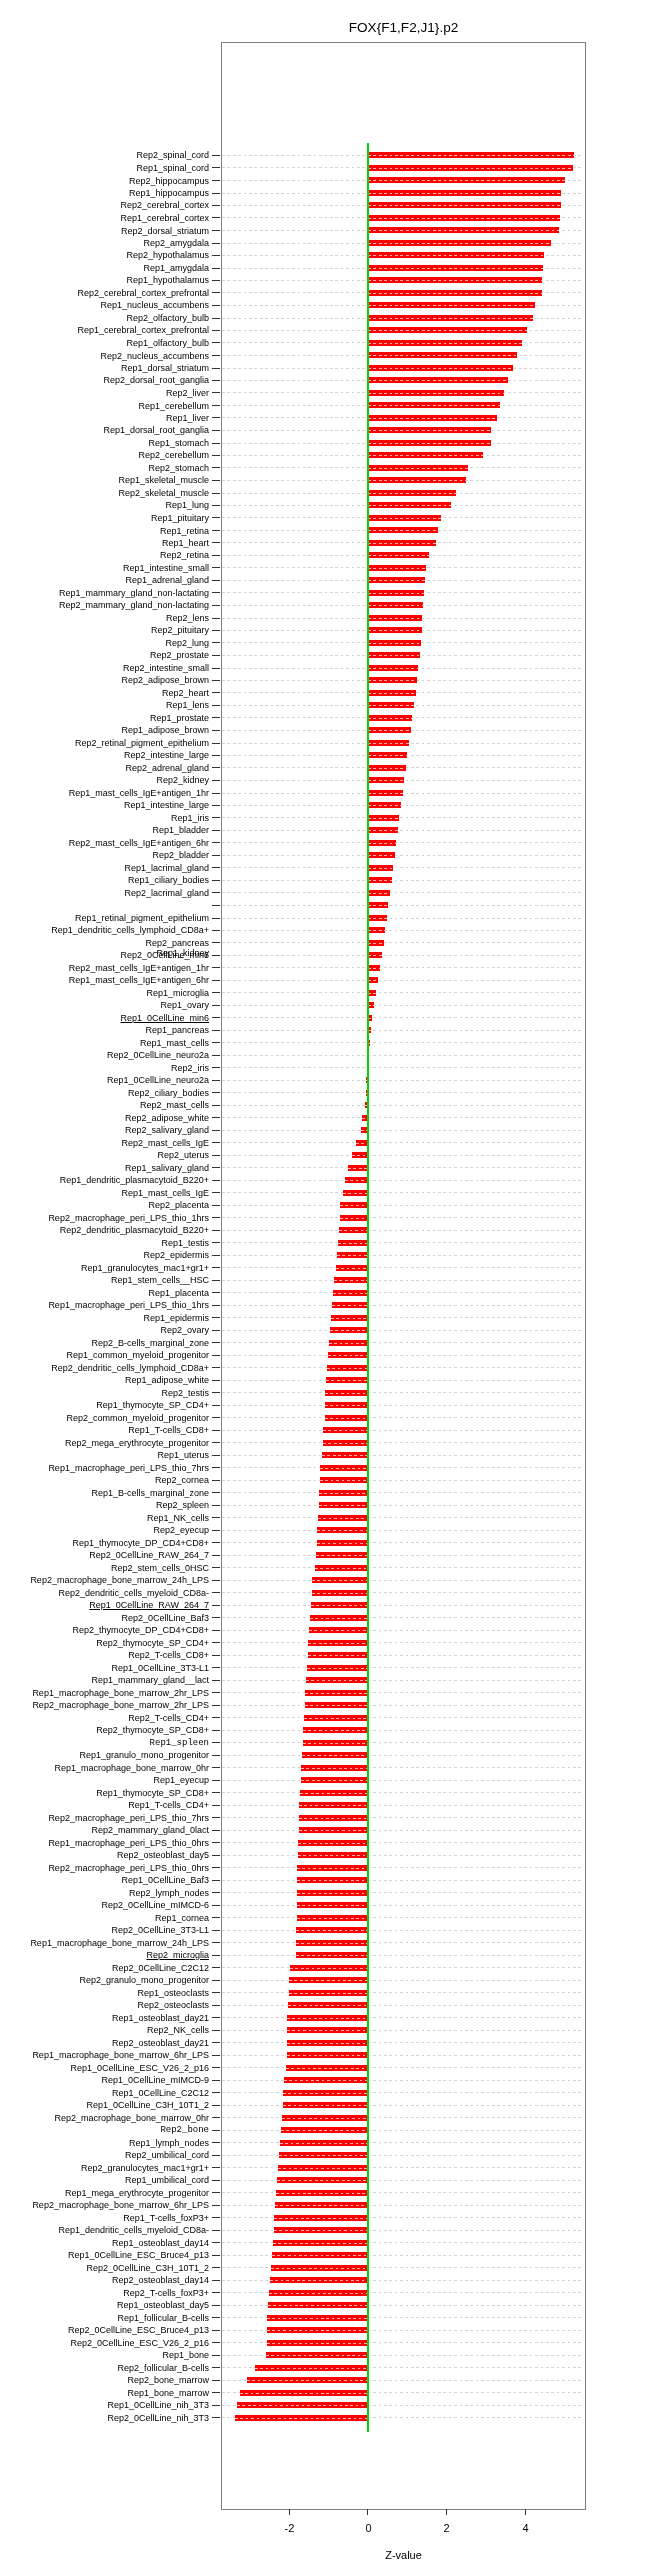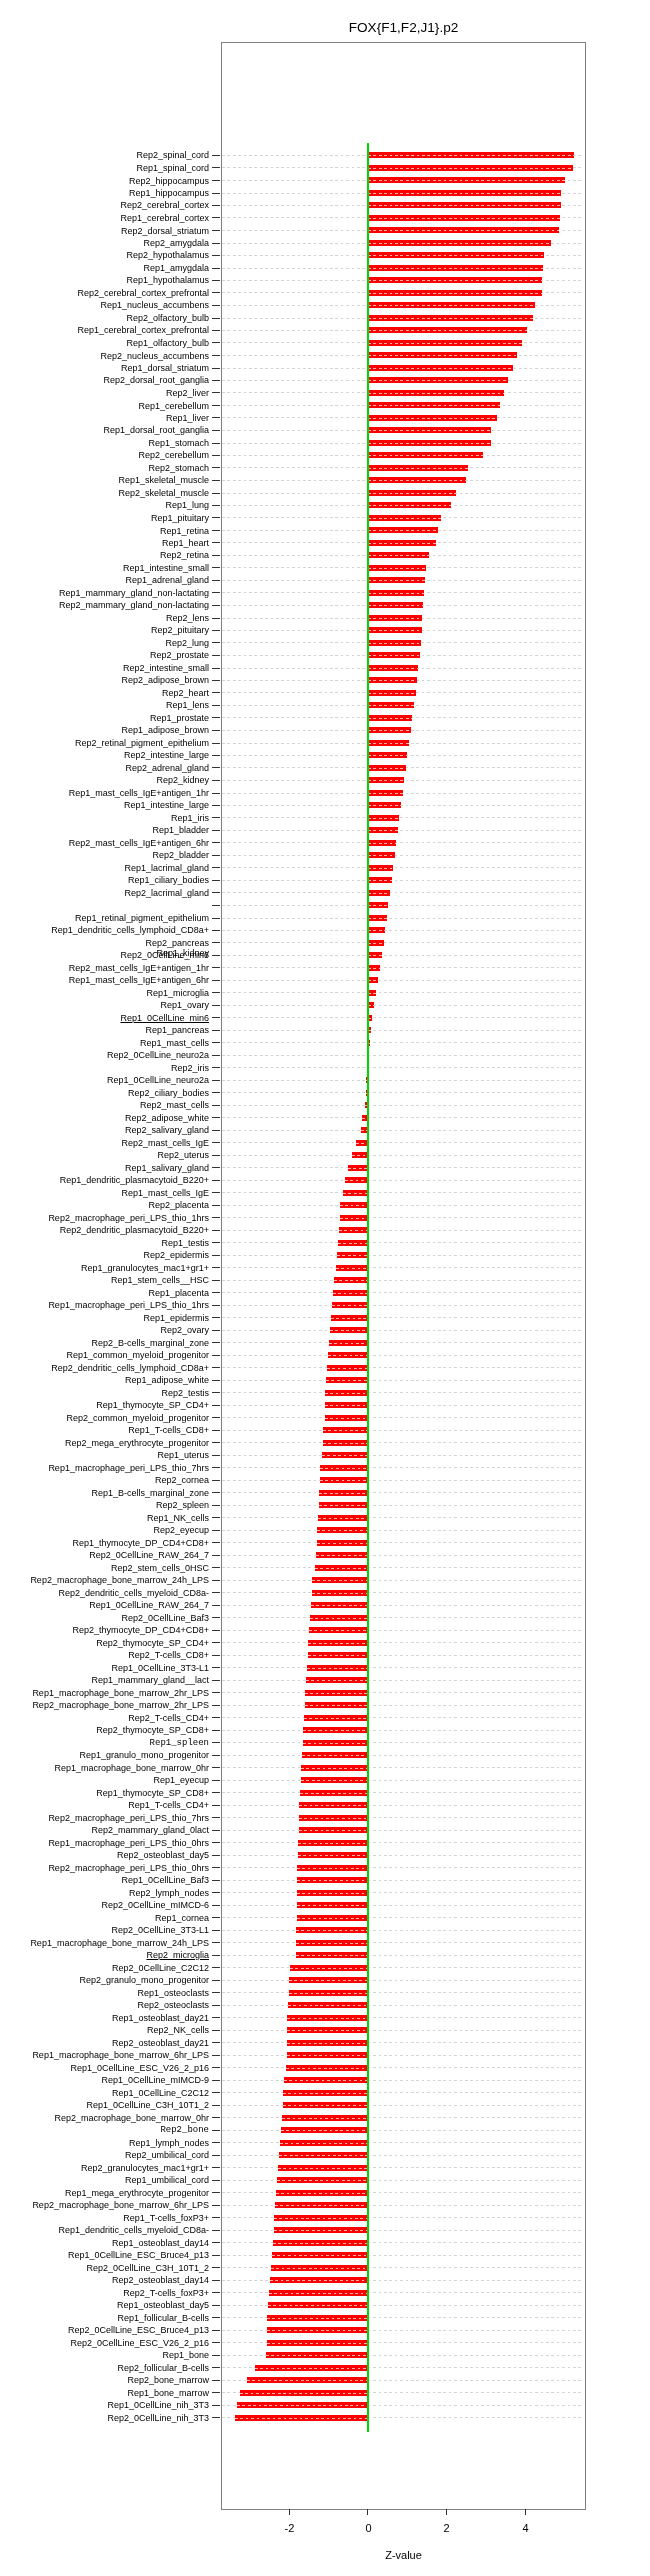--- a/index.html
+++ b/index.html
@@ -514,21 +514,21 @@
       <div class="bar" title="Rep2_stem_cells_0HSC: -1.34" style="top: 1565px; width: 53px; left: 315px; background: rgb(255, 0, 0);"></div>
       <div class="gridline" style="top: 1580px;"></div>
       <div class="rowlabel" style="top: 1575px;">Rep2_macrophage_bone_marrow_24h_LPS</div>
       <div class="ytick" style="top: 1580px;"></div>
       <div class="bar" title="Rep2_macrophage_bone_marrow_24h_LPS: -1.41" style="top: 1577px; width: 55px; left: 312px; background: rgb(255, 0, 0);"></div>
       <div class="gridline" style="top: 1592px;"></div>
       <div class="rowlabel" style="top: 1588px;">Rep2_dendritic_cells_myeloid_CD8a-</div>
       <div class="ytick" style="top: 1592px;"></div>
       <div class="bar" title="Rep2_dendritic_cells_myeloid_CD8a-: -1.43" style="top: 1590px; width: 56px; left: 312px; background: rgb(255, 0, 0);"></div>
       <div class="gridline" style="top: 1605px;"></div>
-      <div class="rowlabel" style="top: 1600px;">Rep1_0CellLine_RAW_264_7</div>
+      <div class="rowlabel" style="top: 1600px; text-decoration: underline;">Rep1_0CellLine_RAW_264_7</div>
       <div class="ytick" style="top: 1605px;"></div>
       <div class="bar" title="Rep1_0CellLine_RAW_264_7: -1.45" style="top: 1602px; width: 57px; left: 311px; background: rgb(255, 0, 0);"></div>
       <div class="gridline" style="top: 1617px;"></div>
       <div class="rowlabel" style="top: 1613px;">Rep2_0CellLine_Baf3</div>
       <div class="ytick" style="top: 1617px;"></div>
       <div class="bar" title="Rep2_0CellLine_Baf3: -1.47" style="top: 1615px; width: 58px; left: 310px; background: rgb(255, 0, 0);"></div>
       <div class="gridline" style="top: 1630px;"></div>
       <div class="rowlabel" style="top: 1625px;">Rep2_thymocyte_DP_CD4+CD8+</div>
       <div class="ytick" style="top: 1630px;"></div>
       <div class="bar" title="Rep2_thymocyte_DP_CD4+CD8+: -1.49" style="top: 1627px; width: 59px; left: 309px; background: rgb(255, 0, 0);"></div>

